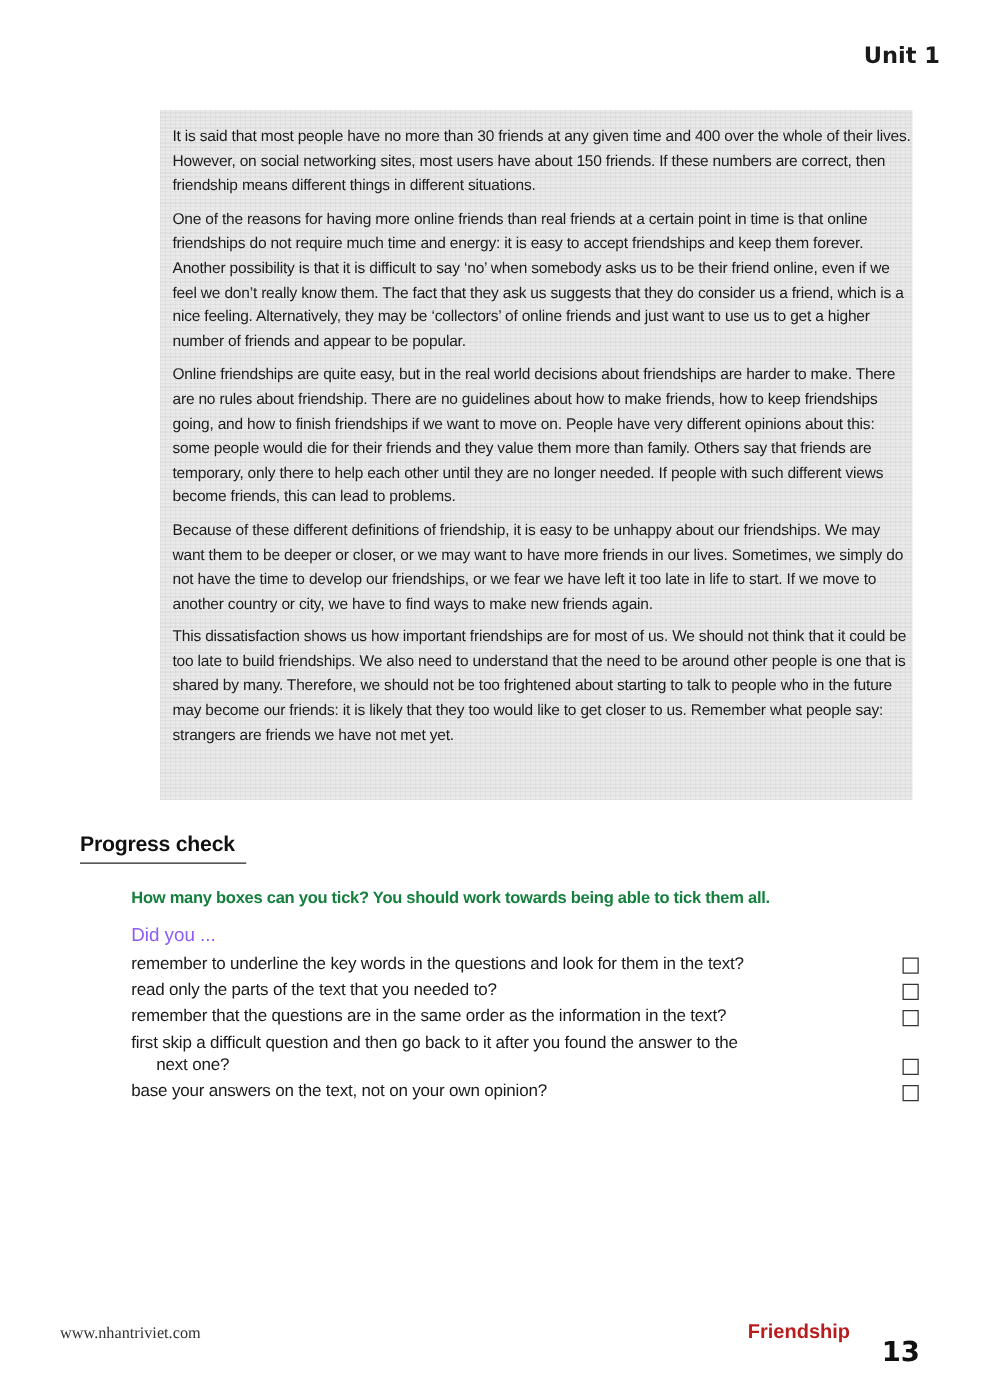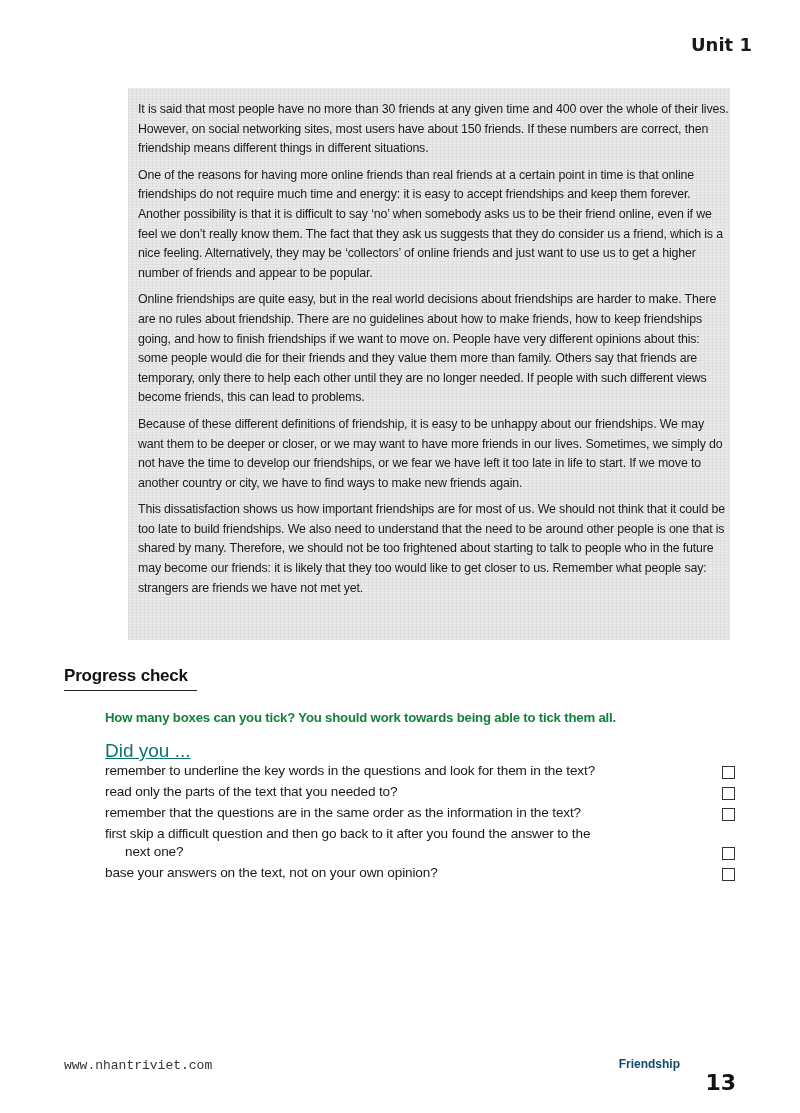--- a/index.html
+++ b/index.html
@@ -29,38 +29,38 @@
       font-family: "Liberation Sans", sans-serif; letter-spacing: -0.2px; text-align: right;
     }
     .progress-rule {
       position: absolute; left: 64px; top: 690px; width: 133px; height: 1px; background: #222;
     }
     .progress-instruction {
       position: absolute; left: 105px; top: 710px;
       font-weight: bold; font-size: 13.2px; color: #15803d; letter-spacing: -0.2px;
     }
     .did-you {
-      position: absolute; left: 105px; top: 740px; font-size: 19px; color: #0f766e; text-decoration: underline;
+      position: absolute; left: 105px; top: 740px; font-size: 15px; color: #8b5cf6;
     }
     .check-list { position: absolute; left: 105px; top: 762px; width: 630px; }
     .check-item {
       position: relative; font-size: 13.6px; line-height: 18px; color: #1a1a1a;
       margin-bottom: 3px; letter-spacing: -0.15px;
     }
     .check-item .cont { display: block; padding-left: 20px; }
     .checkbox {
       position: absolute; right: 0; bottom: 1px; width: 13px; height: 13px;
       border: 1.3px solid #333; background: #fff; box-sizing: border-box;
     }
     .footer-url {
-      position: absolute; left: 64px; top: 1058px; font-size: 13px; color: #333;
-      font-family: Liberation Mono, monospace;
+      position: absolute; left: 48px; top: 1058px; font-size: 13px; color: #333;
+      font-family: Liberation Serif, serif;
     }
     .footer-chapter {
-      position: absolute; right: 120px; top: 1057px; font-weight: bold; font-size: 12px; color: #0c4a6e;
+      position: absolute; right: 120px; top: 1057px; font-weight: bold; font-size: 16px; color: #b91c1c;
     }
     .footer-page {
       position: absolute; right: 64px; top: 1050px; font-weight: bold; font-size: 22px; color: #111;
       font-family: "DejaVu Sans", sans-serif;
       margin-top: 20px;
     }
   </style>
 </head>
 <body>
 

